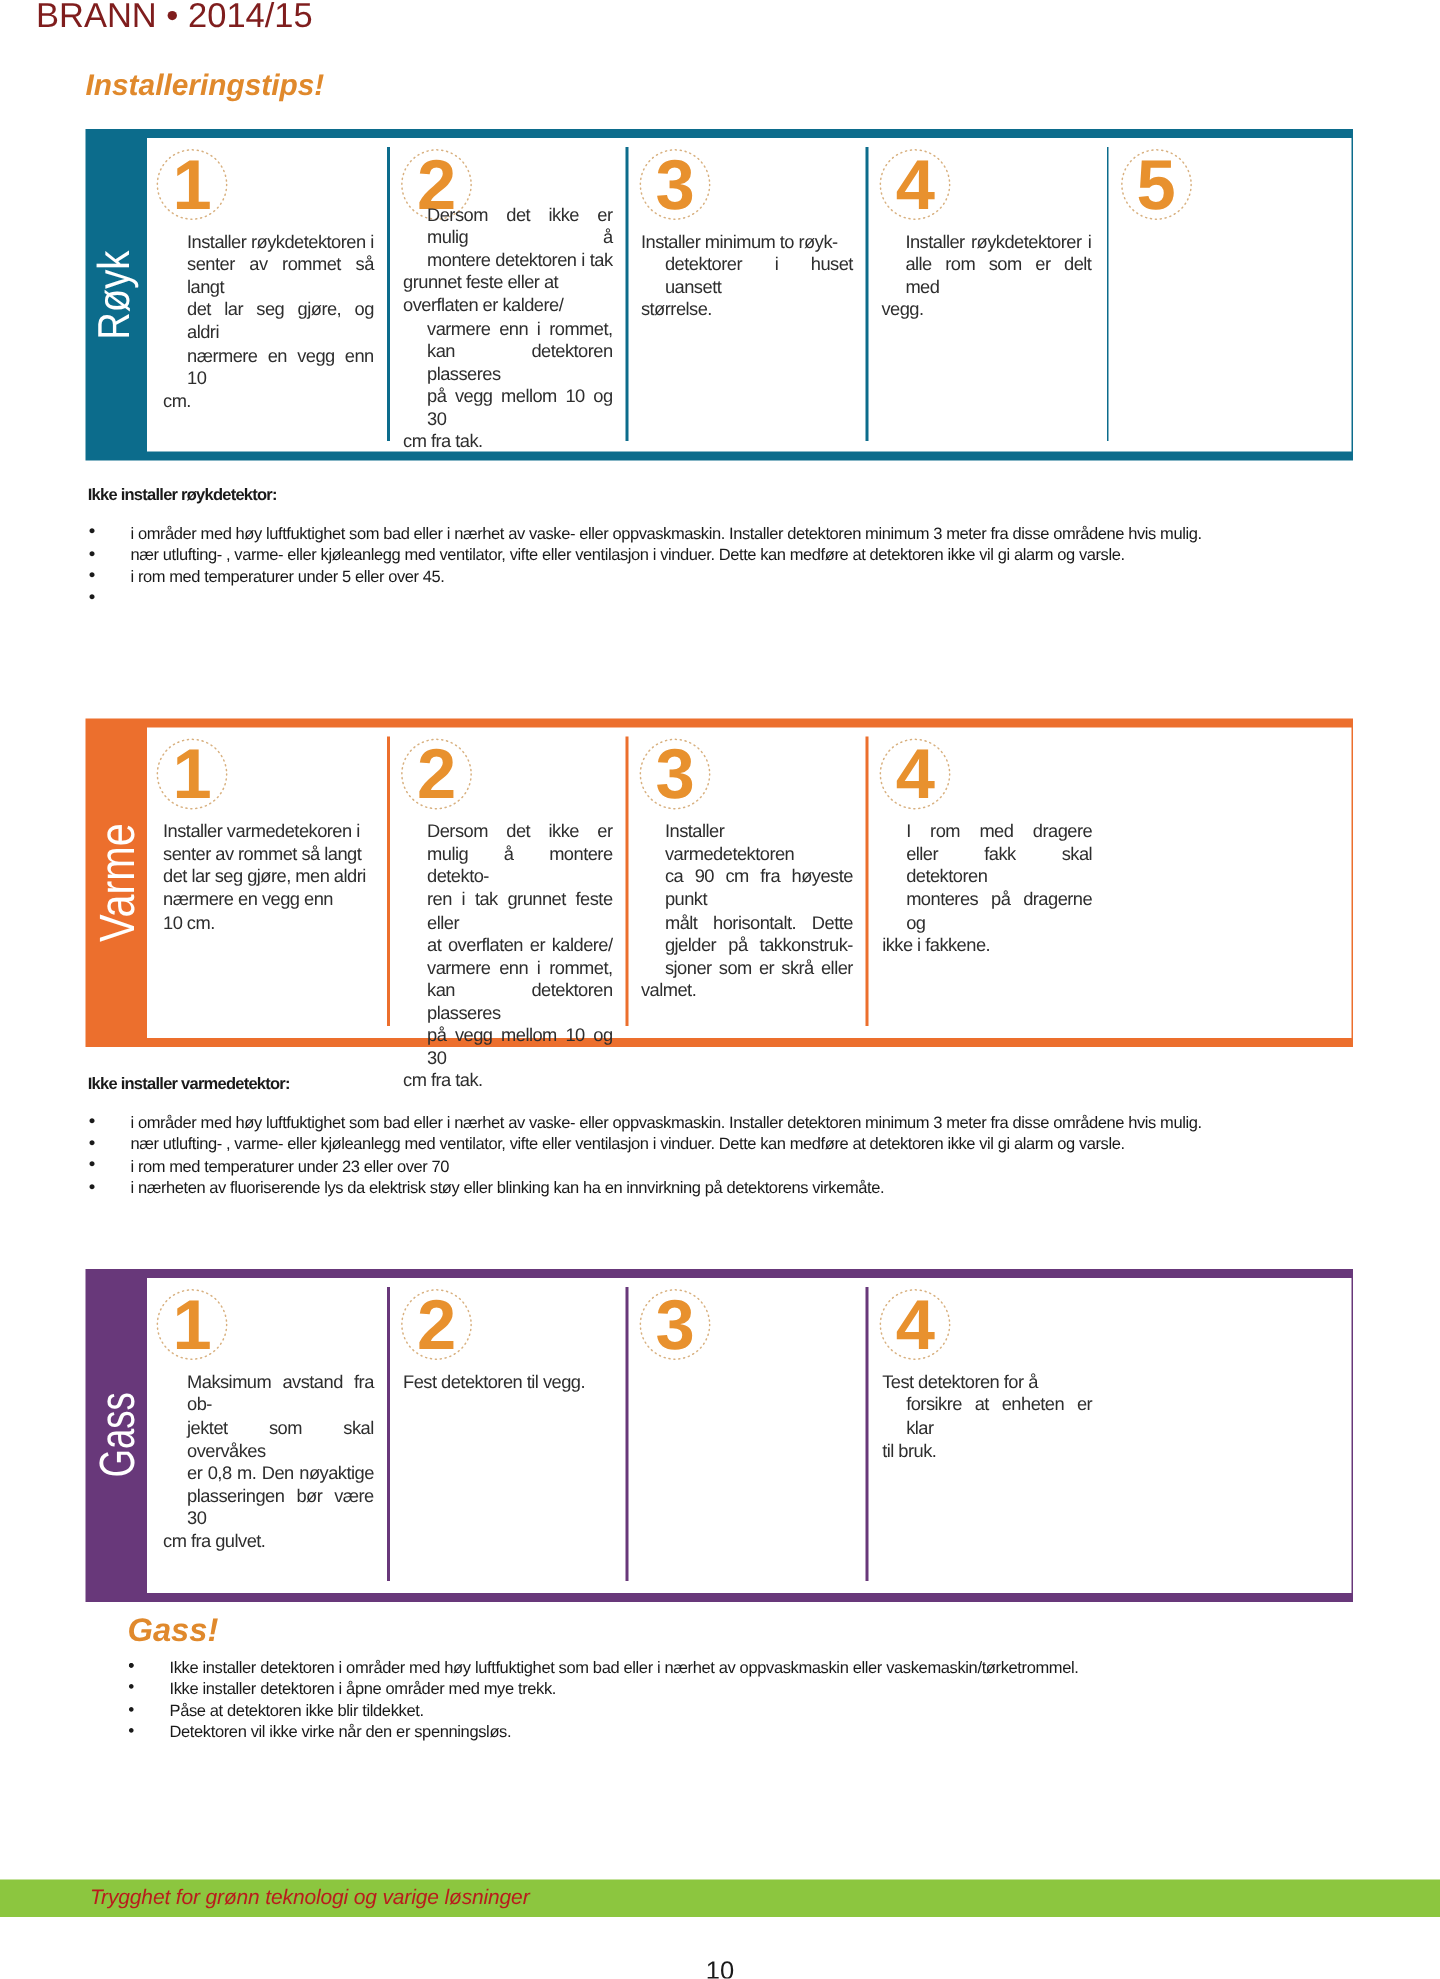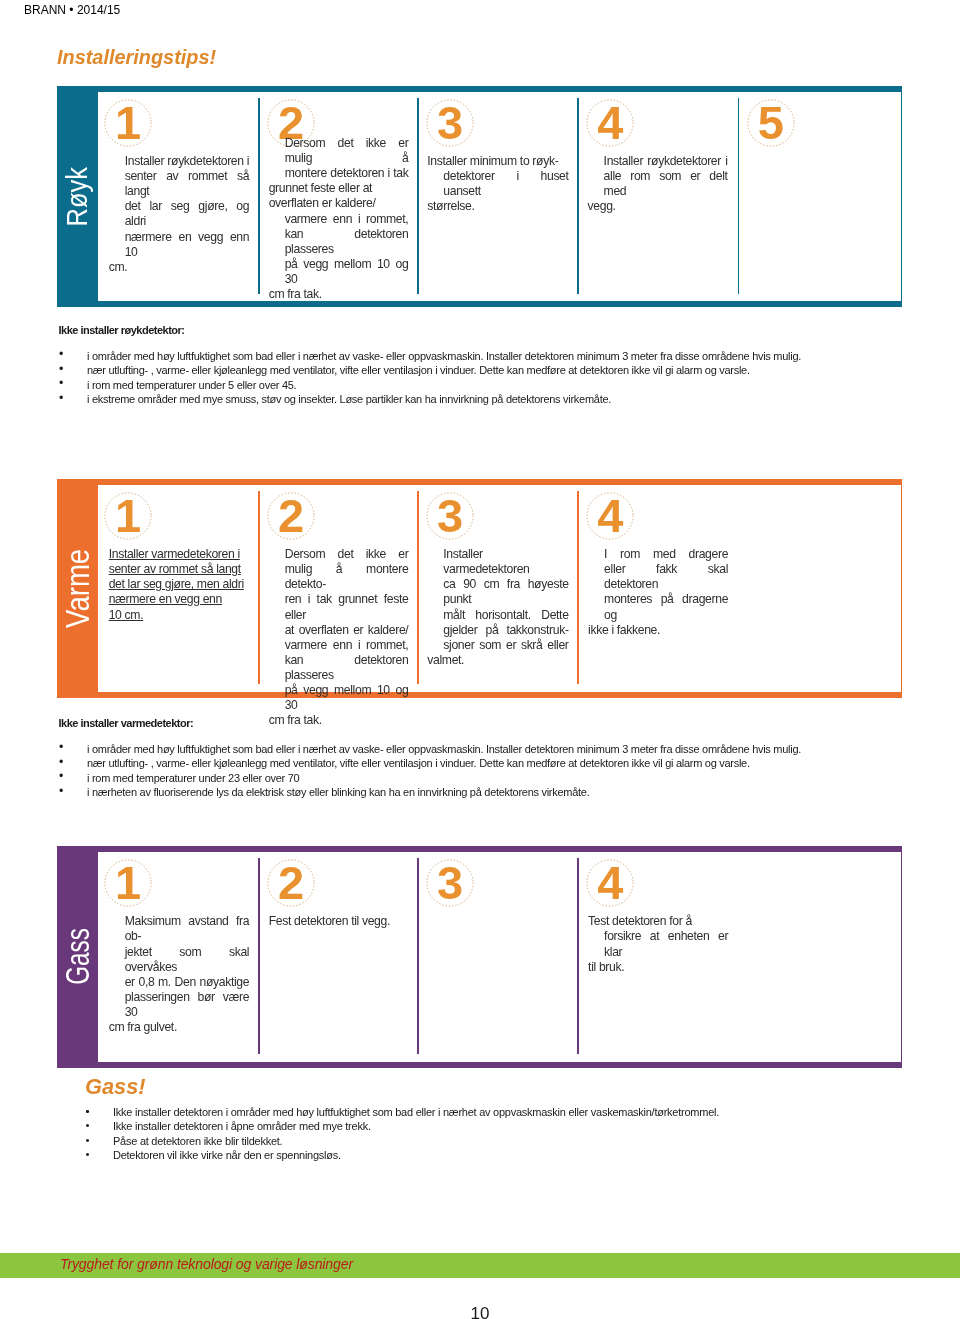--- a/index.html
+++ b/index.html
@@ -2,21 +2,21 @@
 <html><head>
 <meta charset="utf-8">
 <title>BRANN 2014/15</title>
 <style>
   html,body{margin:0;padding:0;background:#fff;}
   body{width:960px;height:1319px;position:relative;overflow:hidden;
        font-family:"Liberation Sans",sans-serif;color:#262626;
        -webkit-font-smoothing:antialiased;text-rendering:optimizeLegibility;}
   .page{position:absolute;left:0;top:0;width:960px;height:1319px;}
 
-  .hdr{position:absolute;left:24px;top:1px;font-size:12px;color:#000000;line-height:18px;}
+  .hdr{position:absolute;left:24px;top:1px;font-size:23px;color:#7f1d1d;line-height:18px;}
   .ptitle{position:absolute;left:57px;top:47px;font-size:19.9px;font-weight:bold;
           font-style:italic;color:#E0892C;line-height:21px;}
 
   .sec{position:absolute;left:57px;width:845px;}
   .secband{position:absolute;left:0;top:0;width:845px;height:100%;}
   .secwhite{position:absolute;left:40.5px;top:6.5px;width:803.2px;bottom:6px;background:#fff;}
   .seclabel{position:absolute;left:0;top:0;width:40.5px;height:100%;
             display:flex;align-items:center;justify-content:center;}
   .seclabel span{color:#fff;line-height:1;white-space:nowrap;
                  writing-mode:vertical-rl;}
@@ -144,21 +144,21 @@
         <span style="font-size:33.0px;transform:rotate(180deg) scaleY(0.835);">Varme</span>
       </div>
     <div class="cols">
       <div class="col" style="left:0.0px;width:160.5px;">
         <div class="circ" style="left:6.5px;top:6.9px;">
             <svg width="48" height="48" viewBox="0 0 48 48">
               <circle cx="24" cy="24" r="23.1" fill="none" stroke="#D8B07F" stroke-width="1.0" stroke-dasharray="0.7 2.6" stroke-linecap="round"></circle>
             </svg>
           </div>
         <div class="num" style="left:6.5px;top:6.0px;">1</div>
-        <div class="ctext" style="left:11.2px;top:62px;width:140.5px;text-decoration:underline;">
+        <div class="ctext" style="left:11.2px;top:62px;width:140.5px;">
           <div>Installer varmedetekoren i</div>
           <div>senter av rommet så langt</div>
           <div>det lar seg gjøre, men aldri</div>
           <div>nærmere en vegg enn</div>
           <div>10 cm.</div>
         </div>
       </div>
       <div class="col" style="left:160.5px;width:159.0px;">
         <div class="vdiv" style="left:0px;height:193.3px;background:#EC6F2D;"></div>
         <div class="circ" style="left:9px;top:6.9px;">
@@ -269,21 +269,21 @@
           <div>til bruk.</div>
         </div>
       </div>
     </div>
   </div>
   <div class="wtitle" style="left:58.5px;top:323.0px;">Ikke installer røykdetektor:</div>
   <ul class="wlist" style="left:56.5px;top:348.7px;">
     <li><span class="bu">•</span><span>i områder med høy luftfuktighet som bad eller i nærhet av vaske- eller oppvaskmaskin. Installer detektoren minimum 3 meter fra disse områdene hvis mulig.</span></li>
     <li><span class="bu">•</span><span>nær utlufting- , varme- eller kjøleanlegg med ventilator, vifte eller ventilasjon i vinduer. Dette kan medføre at detektoren ikke vil gi alarm og varsle.</span></li>
     <li><span class="bu">•</span><span>i rom med temperaturer under 5 eller over 45.</span></li>
-    <li><span class="bu">•</span><span>i ekstreme områder med mye smuss, støv og insekter. Løse partikler kan ha innvirkning på detektorens virkemåte.</span></li>
+    <li><span class="bu">•</span></li>
   </ul>
   <div class="wtitle" style="left:58.5px;top:715.8px;">Ikke installer varmedetektor:</div>
   <ul class="wlist" style="left:56.5px;top:741.5px;">
     <li><span class="bu">•</span><span>i områder med høy luftfuktighet som bad eller i nærhet av vaske- eller oppvaskmaskin. Installer detektoren minimum 3 meter fra disse områdene hvis mulig.</span></li>
     <li><span class="bu">•</span><span>nær utlufting- , varme- eller kjøleanlegg med ventilator, vifte eller ventilasjon i vinduer. Dette kan medføre at detektoren ikke vil gi alarm og varsle.</span></li>
     <li><span class="bu">•</span><span>i rom med temperaturer under 23 eller over 70</span></li>
     <li><span class="bu">•</span><span>i nærheten av fluoriserende lys da elektrisk støy eller blinking kan ha en innvirkning på detektorens virkemåte.</span></li>
   </ul>
   <div class="merk" style="left:85px;top:1076px;">Gass!</div>
   <ul class="nlist" style="left:82.5px;top:1104.8px;">

